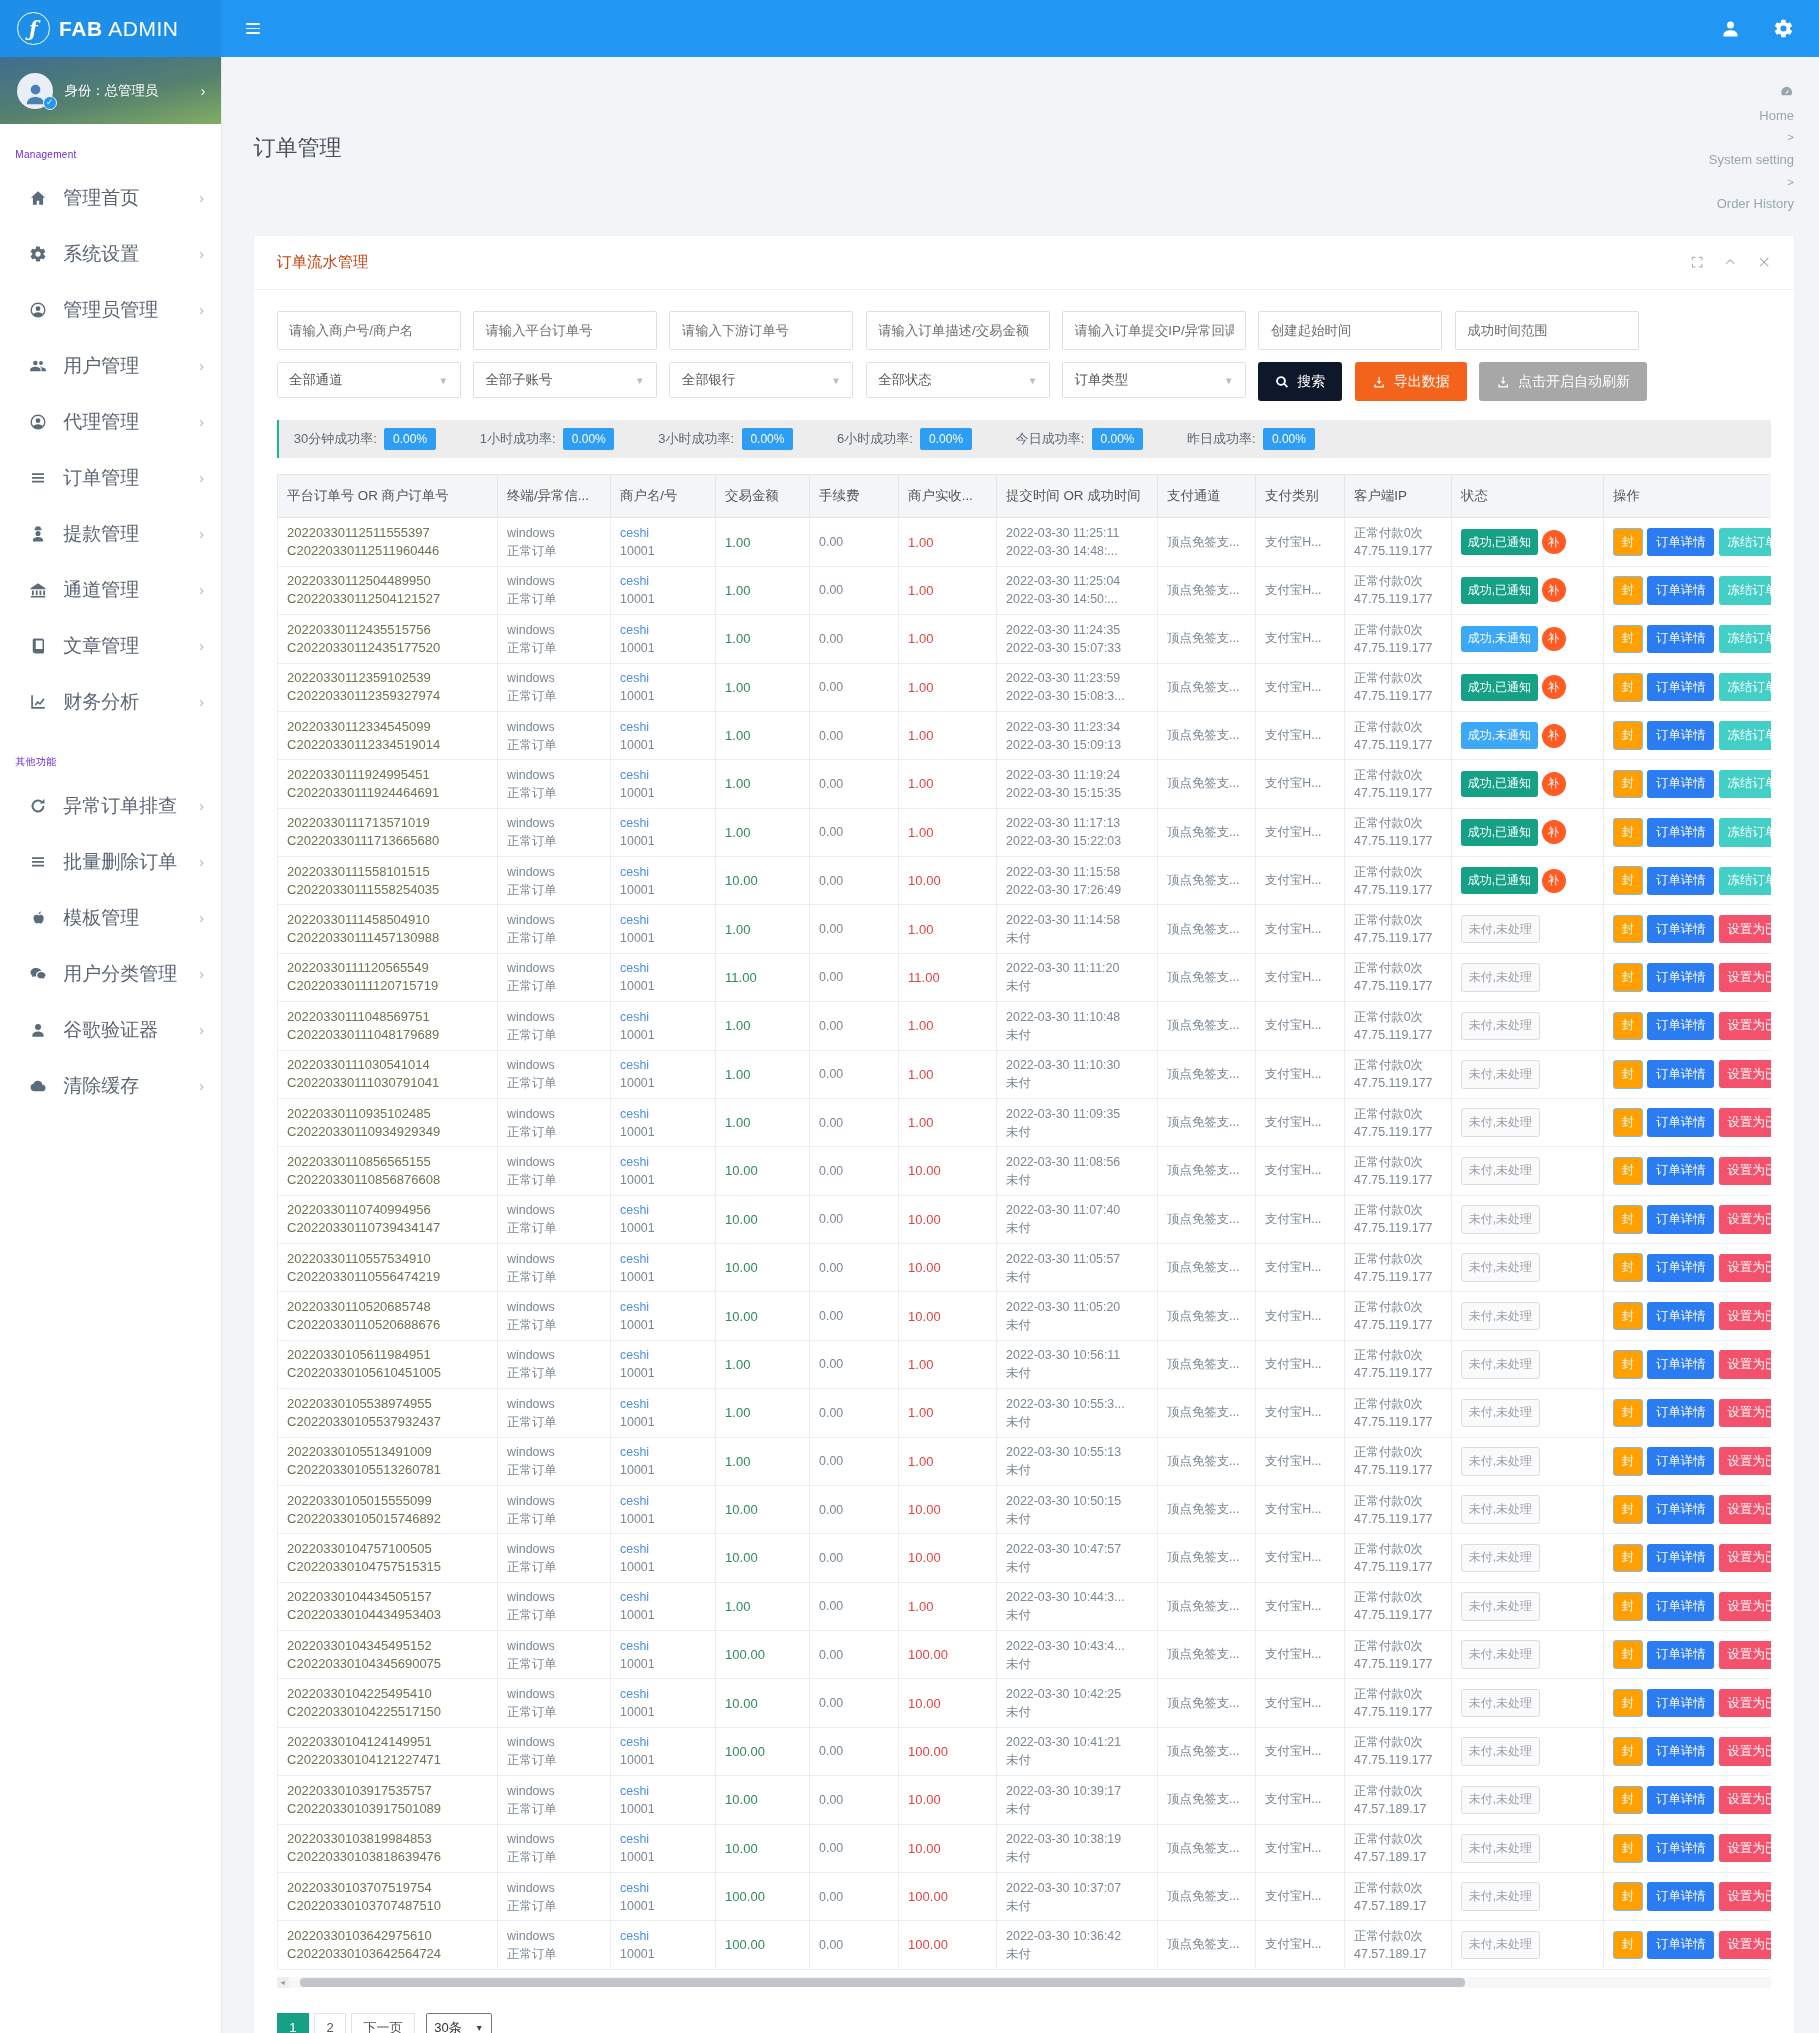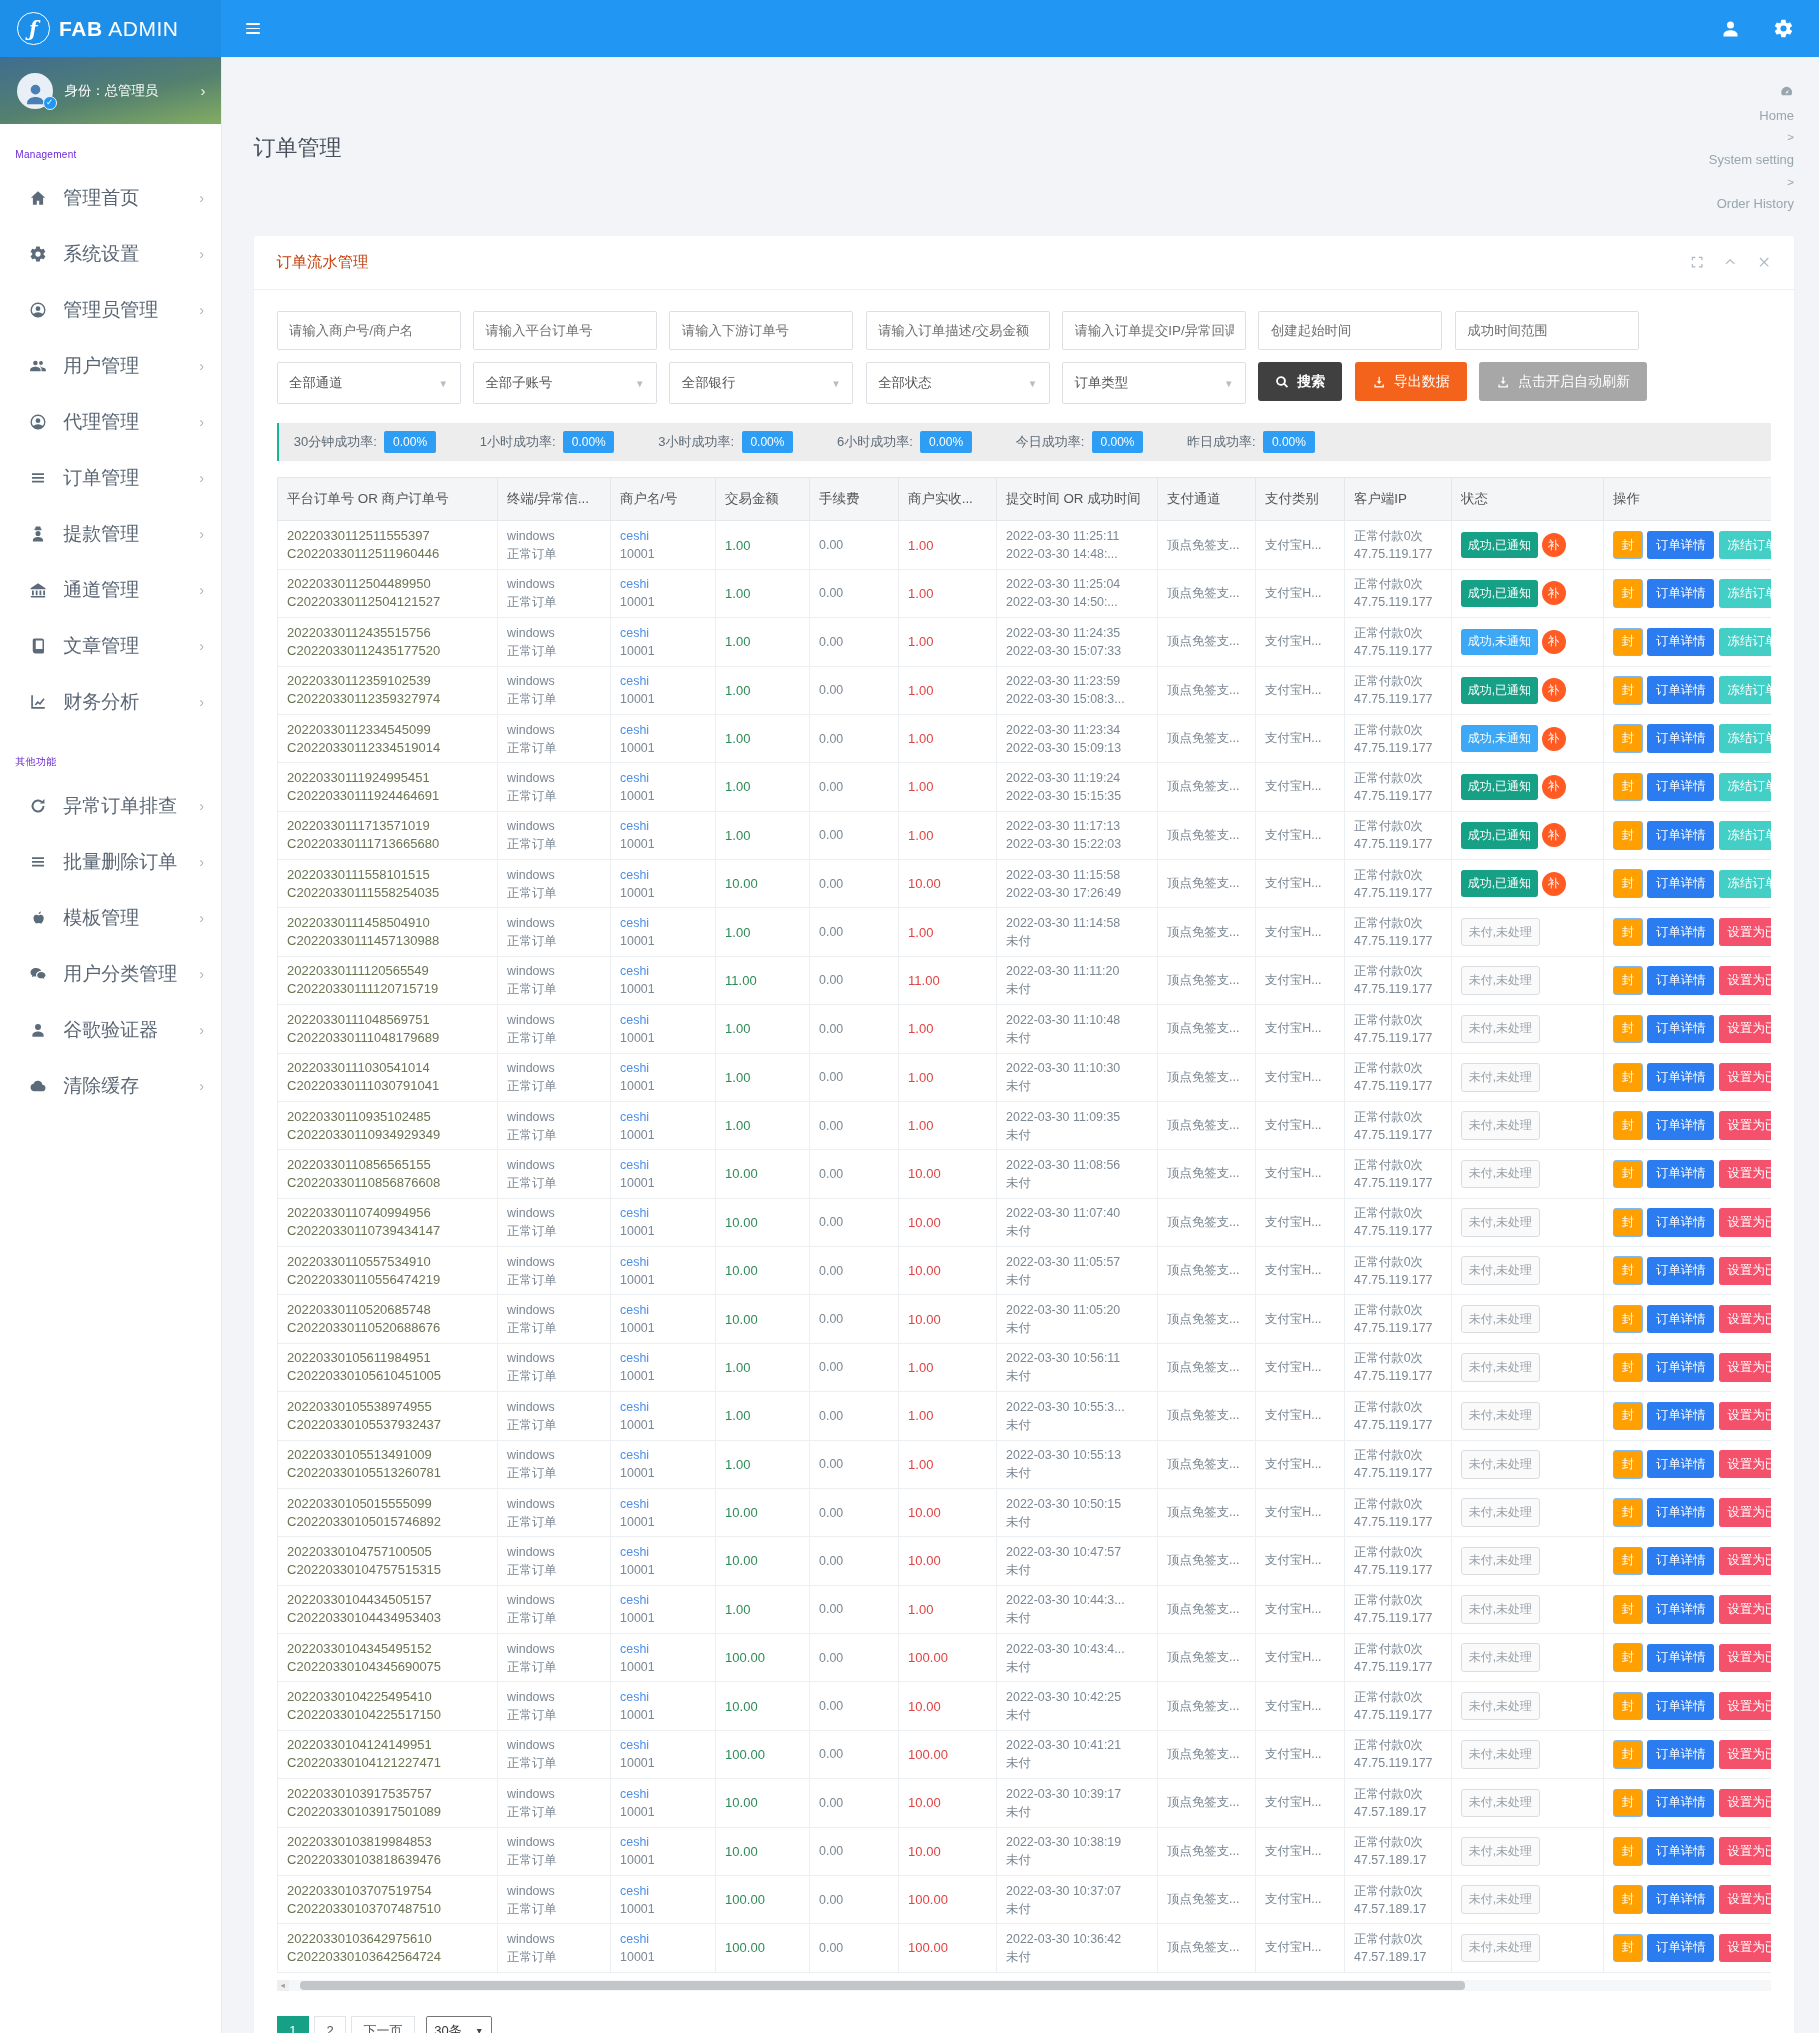--- a/index.html
+++ b/index.html
@@ -56,27 +56,27 @@
   .panel-tools { margin-left:auto; display:flex; gap:19px; color:#aeb8c2; }
   .panel-tools .pt { width:14.3px; height:14.3px; cursor:pointer; }
   .panel-tools .pt svg { width:100%; height:100%; stroke:currentColor; fill:none; stroke-width:2; }
 
   
   .filters { padding:21px 23px 0; }
   .f-row { display:flex; flex-wrap:wrap; }
   .f-row input { width:184px; height:39px; border:1px solid #dcdfe3; border-radius:1.9px; padding:0 11.5px;
     font-size:13.4px; color:#555; margin:0 12.4px 12.4px 0; outline:none; font-family:inherit; }
   .f-row input::placeholder { color:#6f6f6f; opacity:1; }
-  .sel { width:184px; height:42px; border:1px solid #dcdfe3; border-radius:1.9px; margin:0 12.4px 12.4px 0;
+  .sel { width:184px; height:36px; border:1px solid #dcdfe3; border-radius:1.9px; margin:0 12.4px 12.4px 0;
     display:flex; align-items:center; padding:0 11.5px; font-size:13.4px; color:#555; cursor:pointer; background:#fff; }
   .sel .caret { margin-left:auto; color:#b9bcc1; font-size:9.6px; }
   .fbtn { height:39px; border:none; border-radius:2.9px; color:#fff; font-size:14px; font-family:inherit;
     display:inline-flex; align-items:center; gap:7.6px; padding:0 17px; margin:0 12.4px 12.4px 0; cursor:pointer; }
   .fbtn svg { width:14.3px; height:14.3px; fill:#fff; }
-  .btn-search { background:#404040;font-weight:bold; }
+  .btn-search { background:#0f172a; }
   .btn-export { background:#f4631c; }
   .btn-refresh { background:#a7a7a7; }
 
   
   .stats { margin:5.7px 23px 0; background:#ededee; border-left:2.9px solid #17b598; padding:8.6px 15.3px;
     display:flex; align-items:center; gap:44px; }
   .stat { display:flex; align-items:center; gap:7.6px; font-size:13px; color:#5e6a75; }
   .stat .sv { background:#2e9df4; color:#fff; font-size:12px; padding:3.8px 8.6px; border-radius:1.9px; }
 
   

